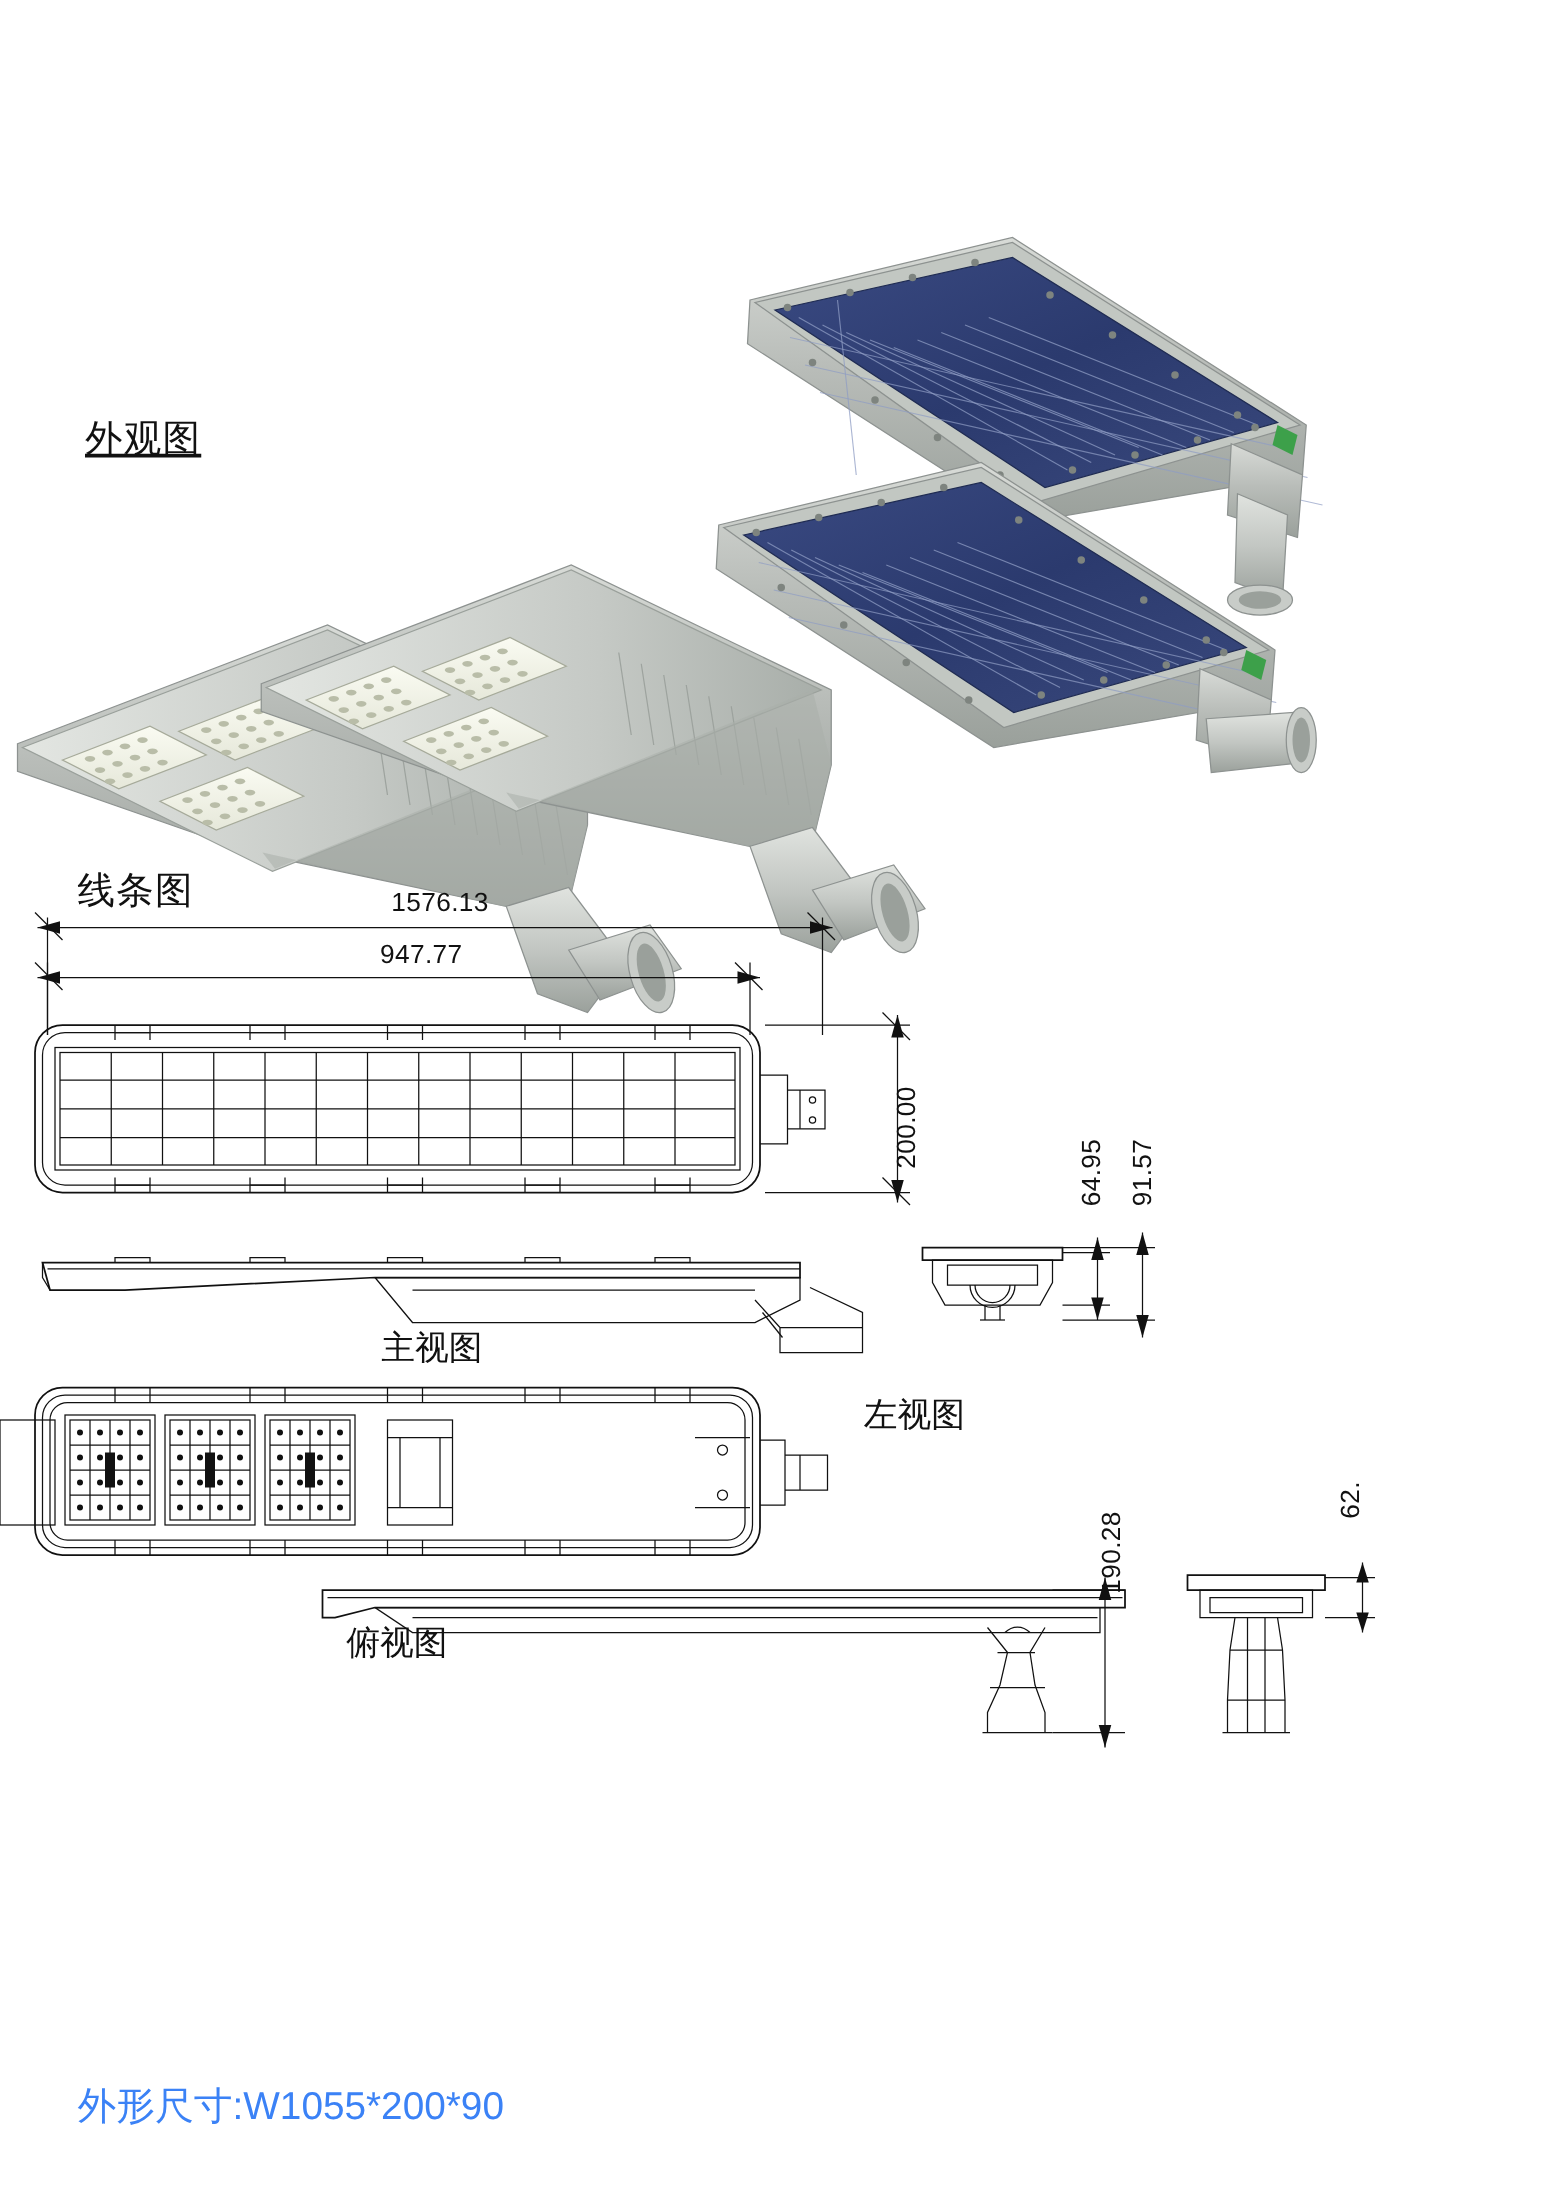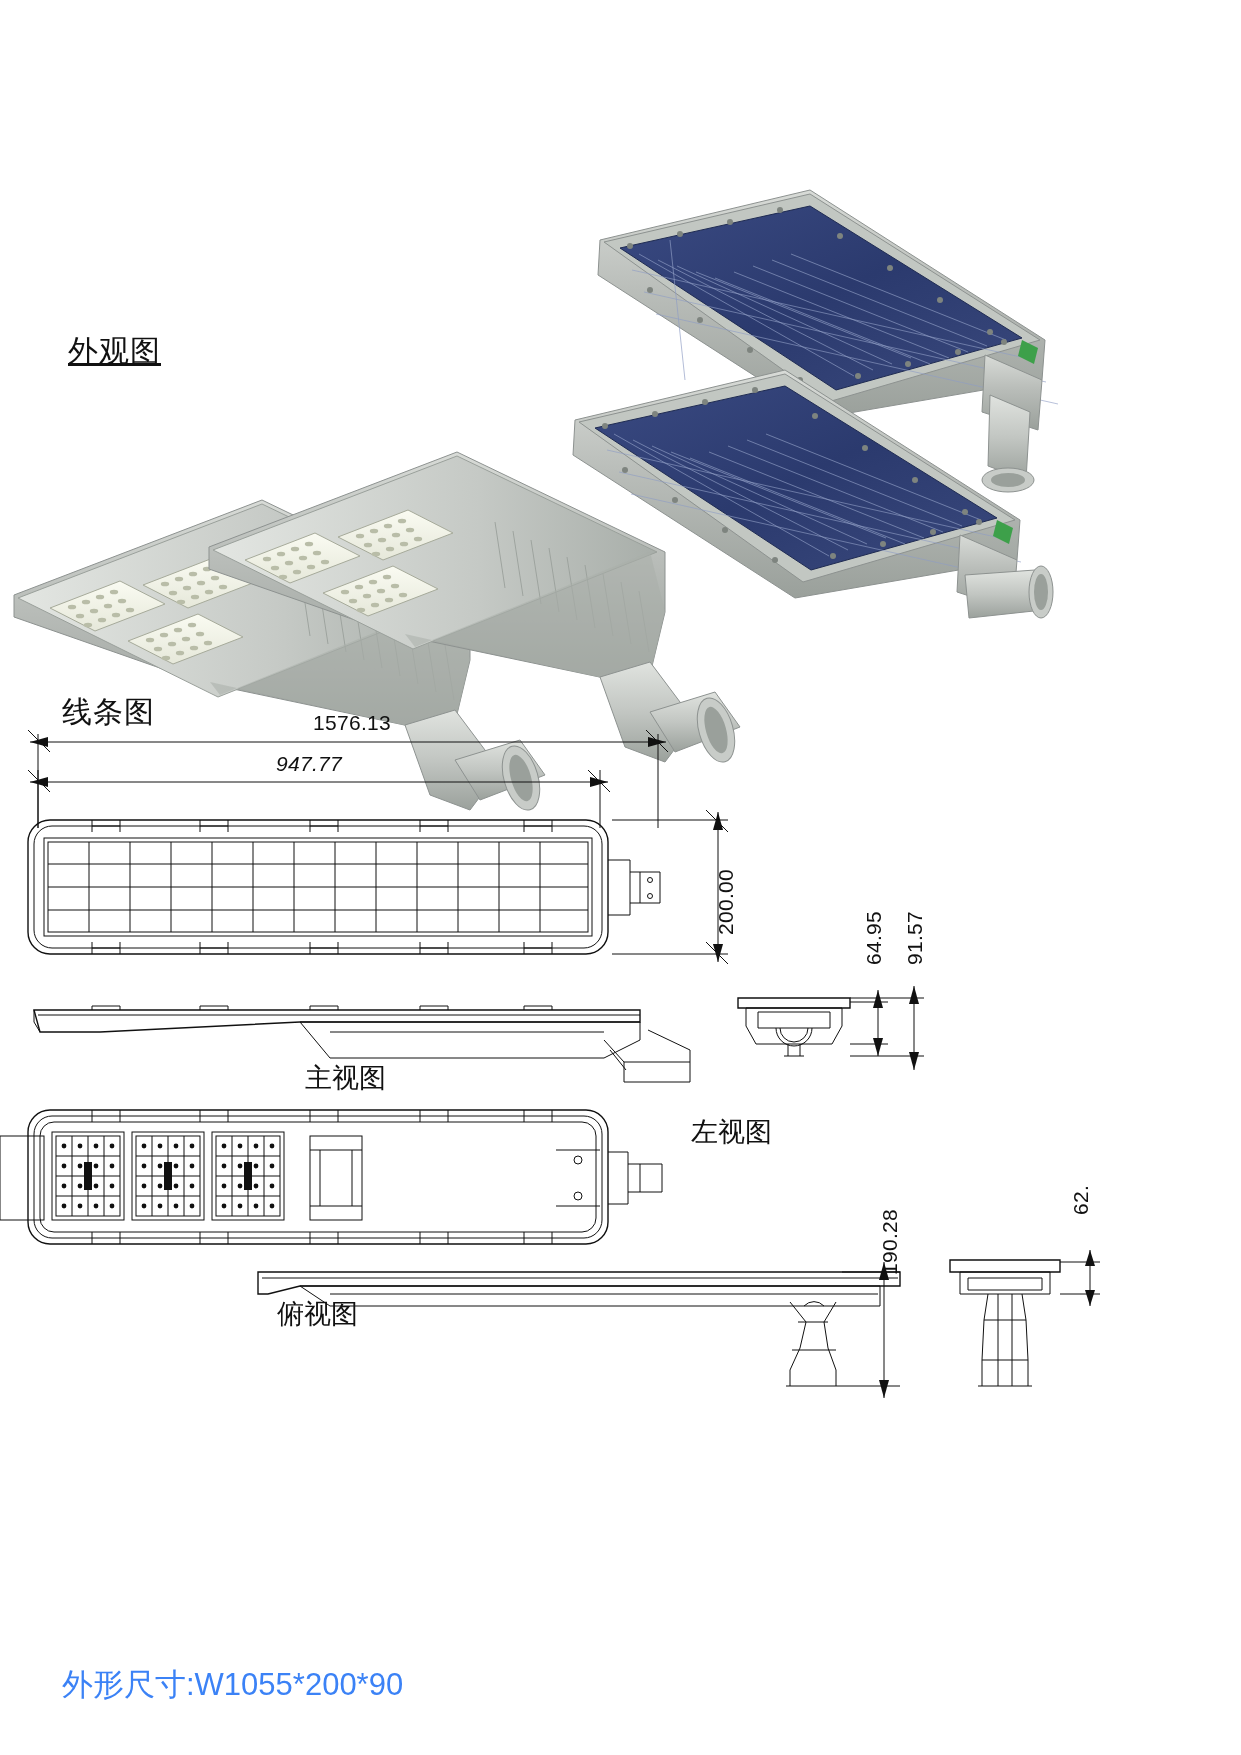--- a/index.html
+++ b/index.html
@@ -644,21 +644,21 @@
       <path d="M150,0 L145,16 L155,16 Z" fill="#111" stroke="none"></path>
       <path d="M150,56 L145,40 L155,40 Z" fill="#111" stroke="none"></path>
     </g>
   </g>
 
 </svg>
 </div>
 
 <div class="abs dim" style="left:313px;top:711px;">1576.13</div>
 
-<div class="abs dim" style="left:276px;top:752px;font-style:italic;">947.77</div>
+<div class="abs dim" style="left:304px;top:752px;">947.77</div>
 
 <div class="abs dim-v" style="left:714px;top:935px;">200.00</div>
 
 <div class="abs dim-v" style="left:862px;top:965px;">64.95</div>
 
 <div class="abs dim-v" style="left:903px;top:965px;">91.57</div>
 
 <div class="abs dim-v" style="left:878px;top:1275px;">190.28</div>
 
 <div class="abs dim-v" style="left:1069px;top:1215px;">62.</div>

